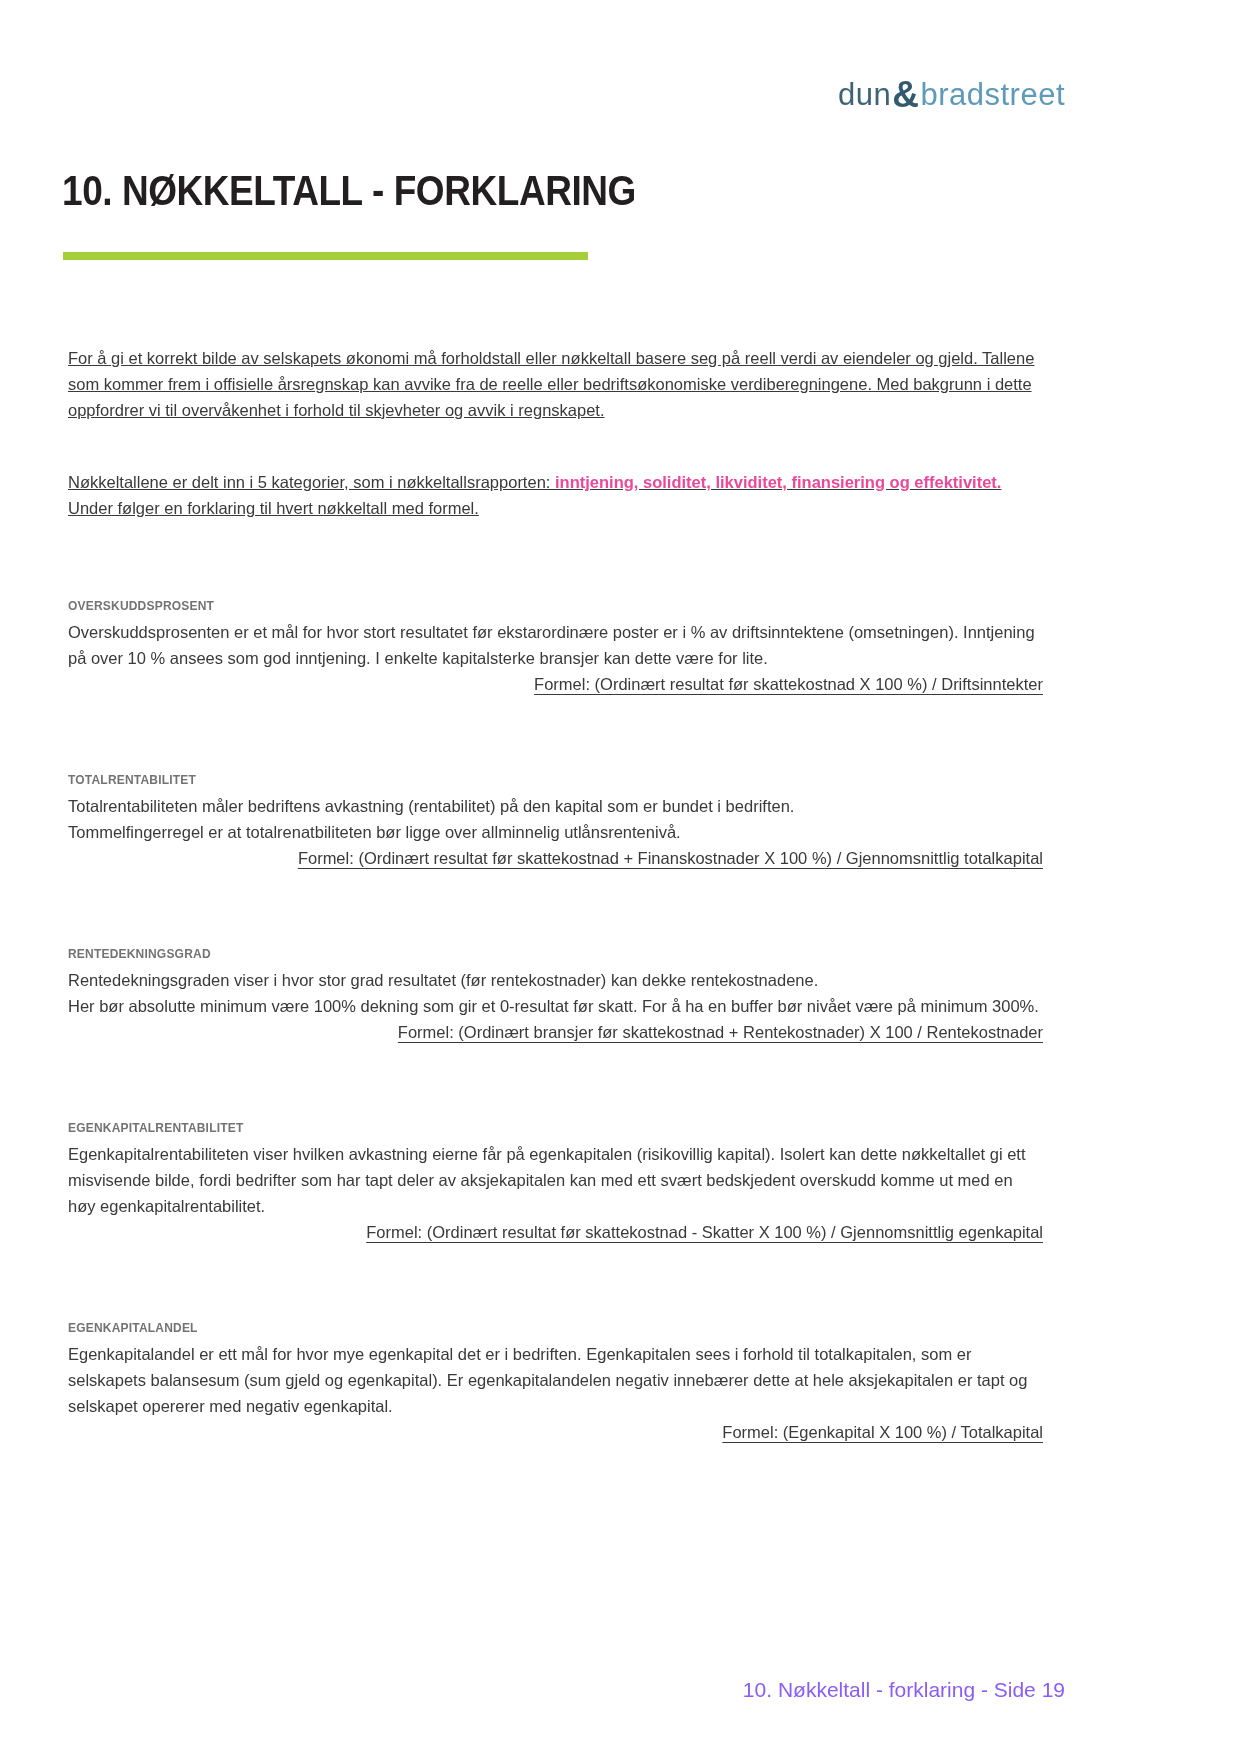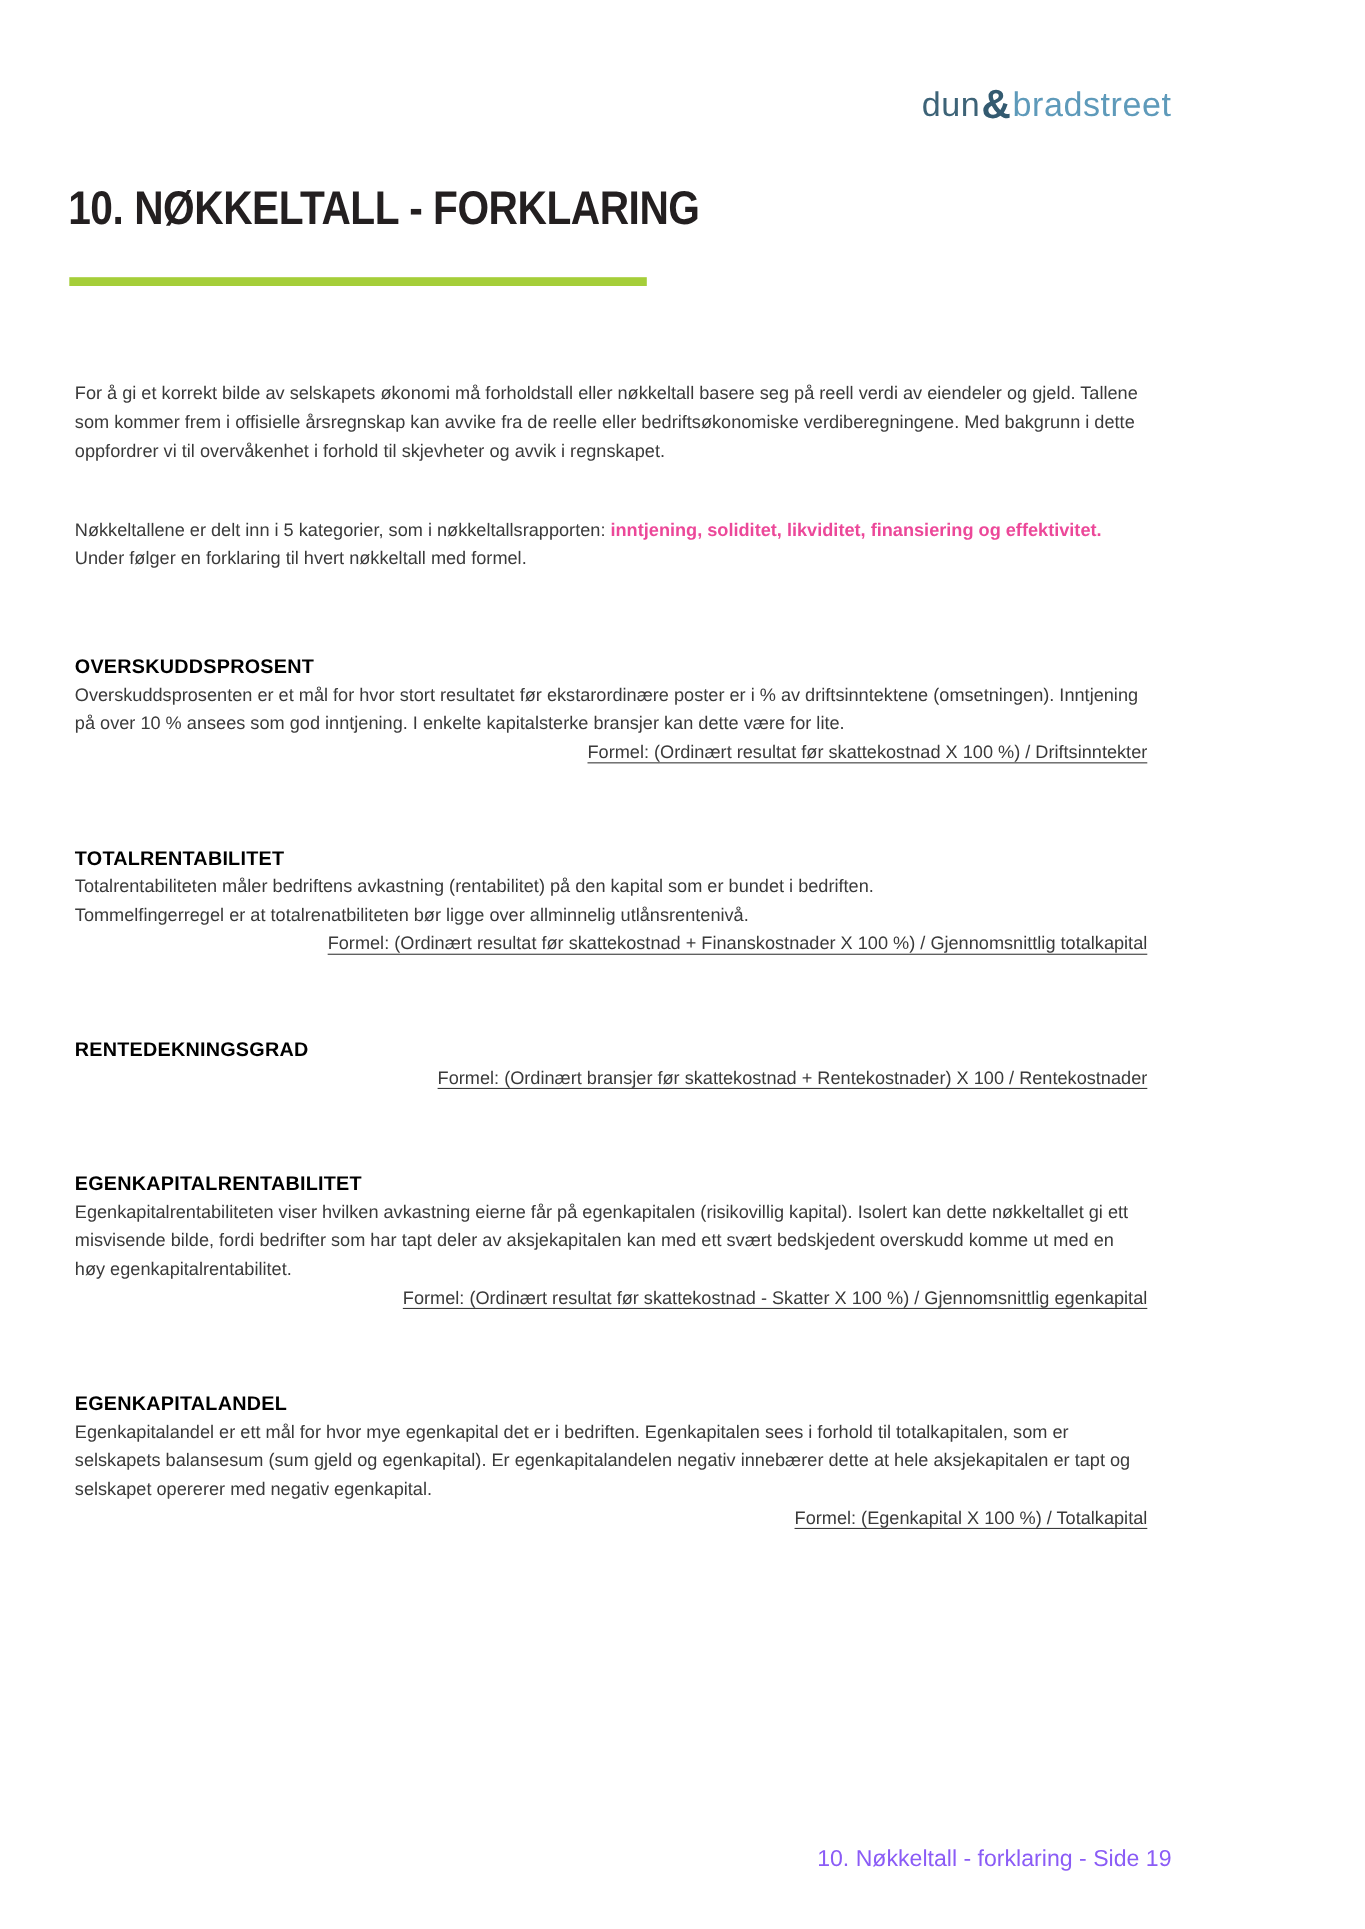--- a/index.html
+++ b/index.html
@@ -58,29 +58,29 @@
 
   
   .content {
     position: absolute;
     left: 68px;
     top: 345px;
     width: 975px;
     font-size: 16.5px;
     line-height: 26px;
   }
-  .para { margin-bottom: 46px; white-space: pre-line; }
+  .para { margin-bottom: 46px; white-space: pre-line; text-decoration: underline; }
   .para b, .intro-bold { font-weight: 700; color: #ec4899; }
 
   .section { margin-top: 70px; }
   .section:first-of-type { margin-top: 72px; }
   .section h2 {
-    font-size: 18px;
+    font-size: 12px;
     font-weight: 700;
-    color: #000000;
+    color: #737373;
     line-height: 26px;
     letter-spacing: 0.2px;
   }
   .section .body { white-space: pre-line; }
   .section .formula {
     text-decoration: underline;
     text-underline-offset: 4px;
     text-decoration-thickness: 1px;
     text-align: right;
   }
@@ -121,20 +121,22 @@
 
     <div class="section">
       <h2>TOTALRENTABILITET</h2>
       <div class="body">Totalrentabiliteten måler bedriftens avkastning (rentabilitet) på den kapital som er bundet i bedriften.
 Tommelfingerregel er at totalrenatbiliteten bør ligge over allminnelig utlånsrentenivå.</div>
       <div class="formula">Formel: (Ordinært resultat før skattekostnad + Finanskostnader X 100 %) / Gjennomsnittlig totalkapital</div>
     </div>
 
     <div class="section">
       <h2>RENTEDEKNINGSGRAD</h2>
+      <div class="body">Rentedekningsgraden viser i hvor stor grad resultatet (før rentekostnader) kan dekke rentekostnadene.
+Her bør absolutte minimum være 100% dekning som gir et 0-resultat før skatt. For å ha en buffer bør nivået være på minimum 300%.</div>
       <div class="formula">Formel: (Ordinært bransjer før skattekostnad + Rentekostnader) X 100 / Rentekostnader</div>
     </div>
 
     <div class="section">
       <h2>EGENKAPITALRENTABILITET</h2>
       <div class="body">Egenkapitalrentabiliteten viser hvilken avkastning eierne får på egenkapitalen (risikovillig kapital). Isolert kan dette nøkkeltallet gi ett misvisende bilde, fordi bedrifter som har tapt deler av aksjekapitalen kan med ett svært bedskjedent overskudd komme ut med en høy egenkapitalrentabilitet.</div>
       <div class="formula">Formel: (Ordinært resultat før skattekostnad - Skatter X 100 %) / Gjennomsnittlig egenkapital</div>
     </div>
 
     <div class="section">

